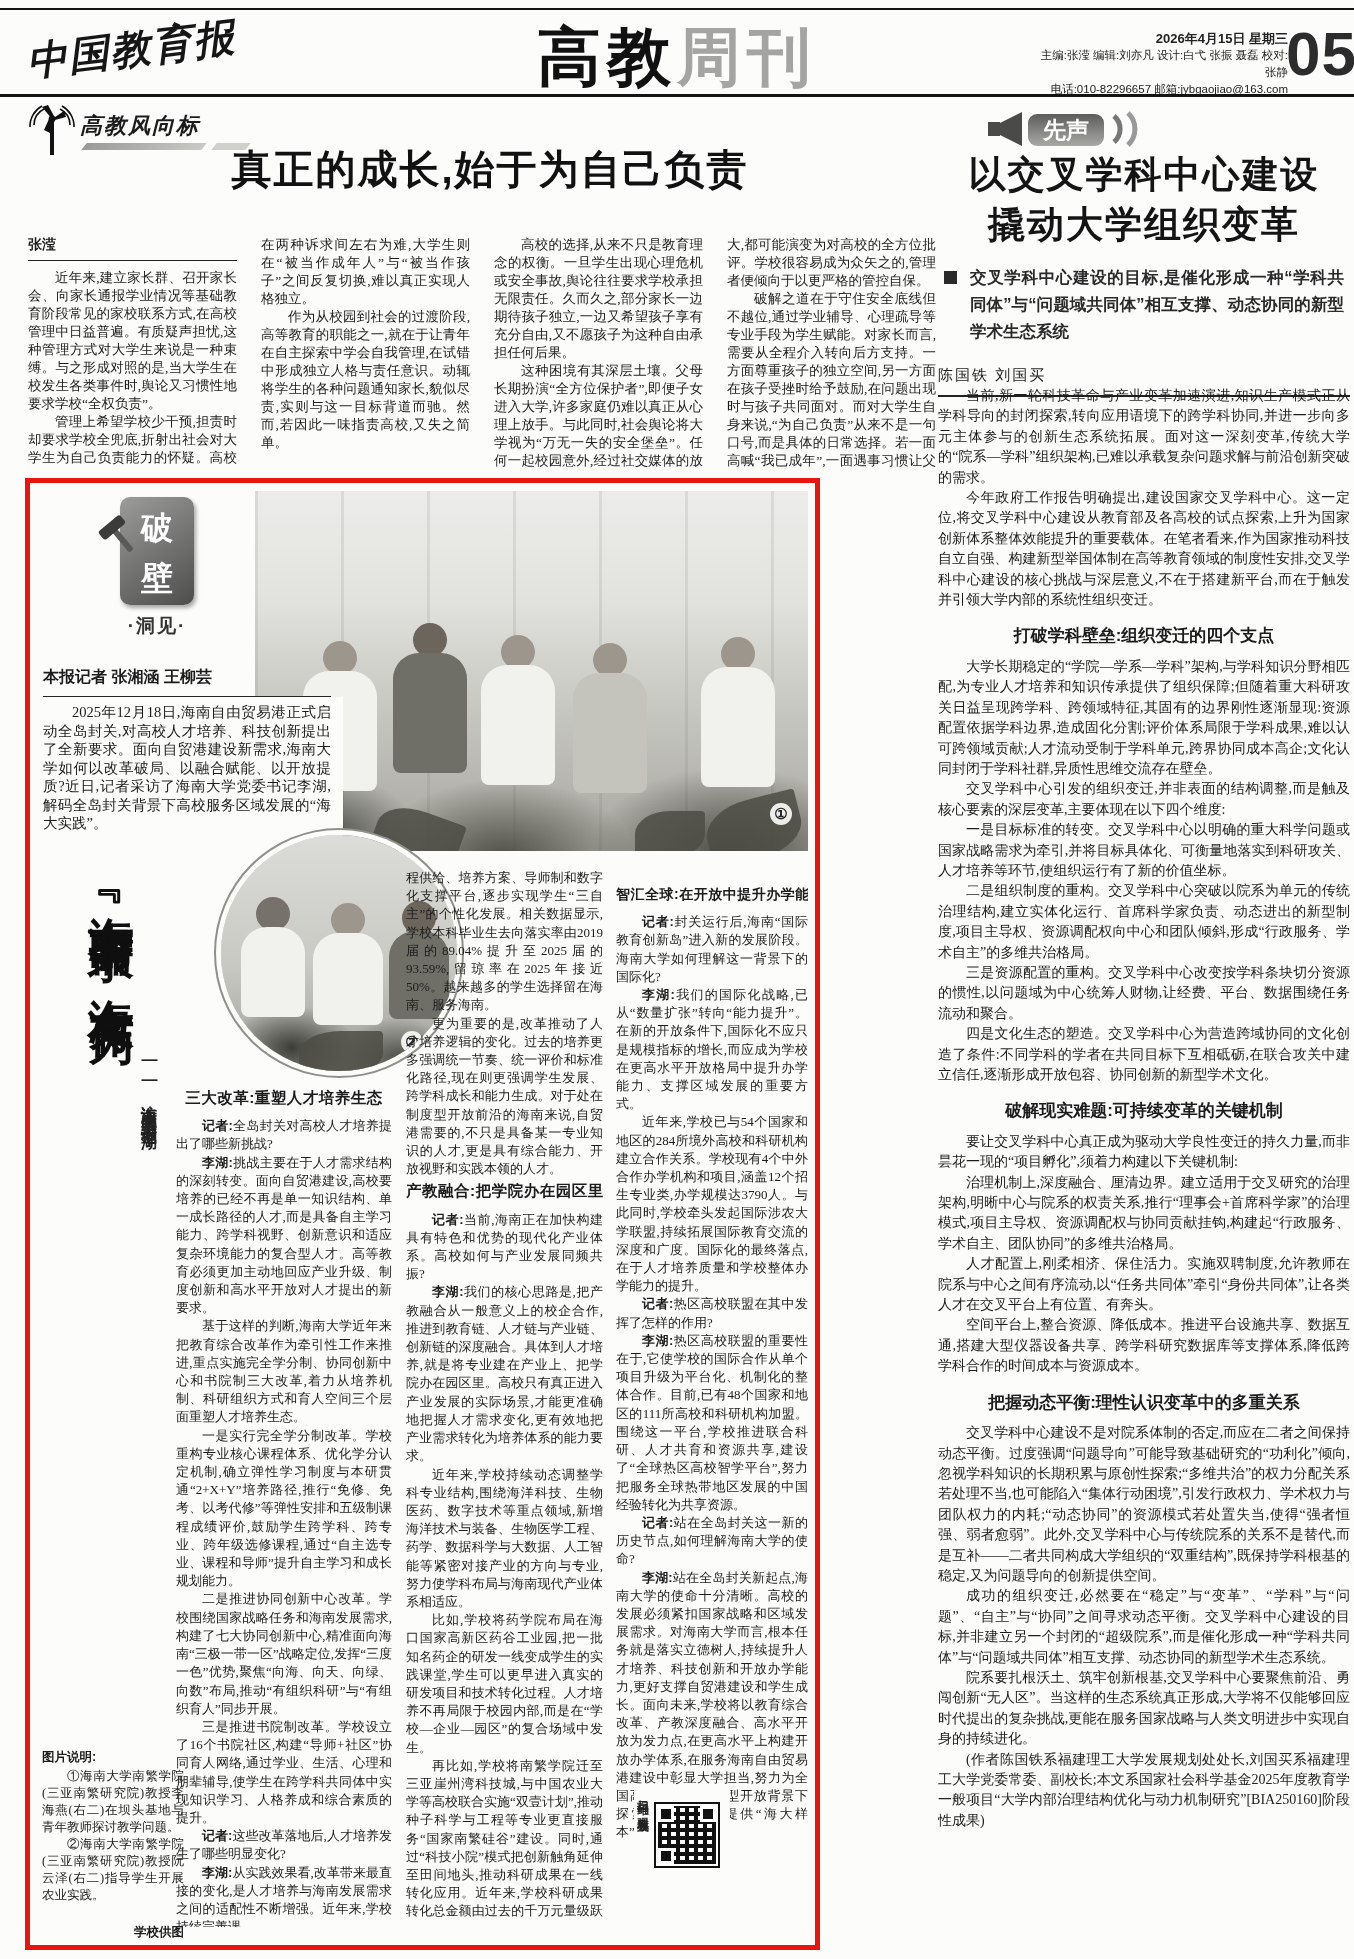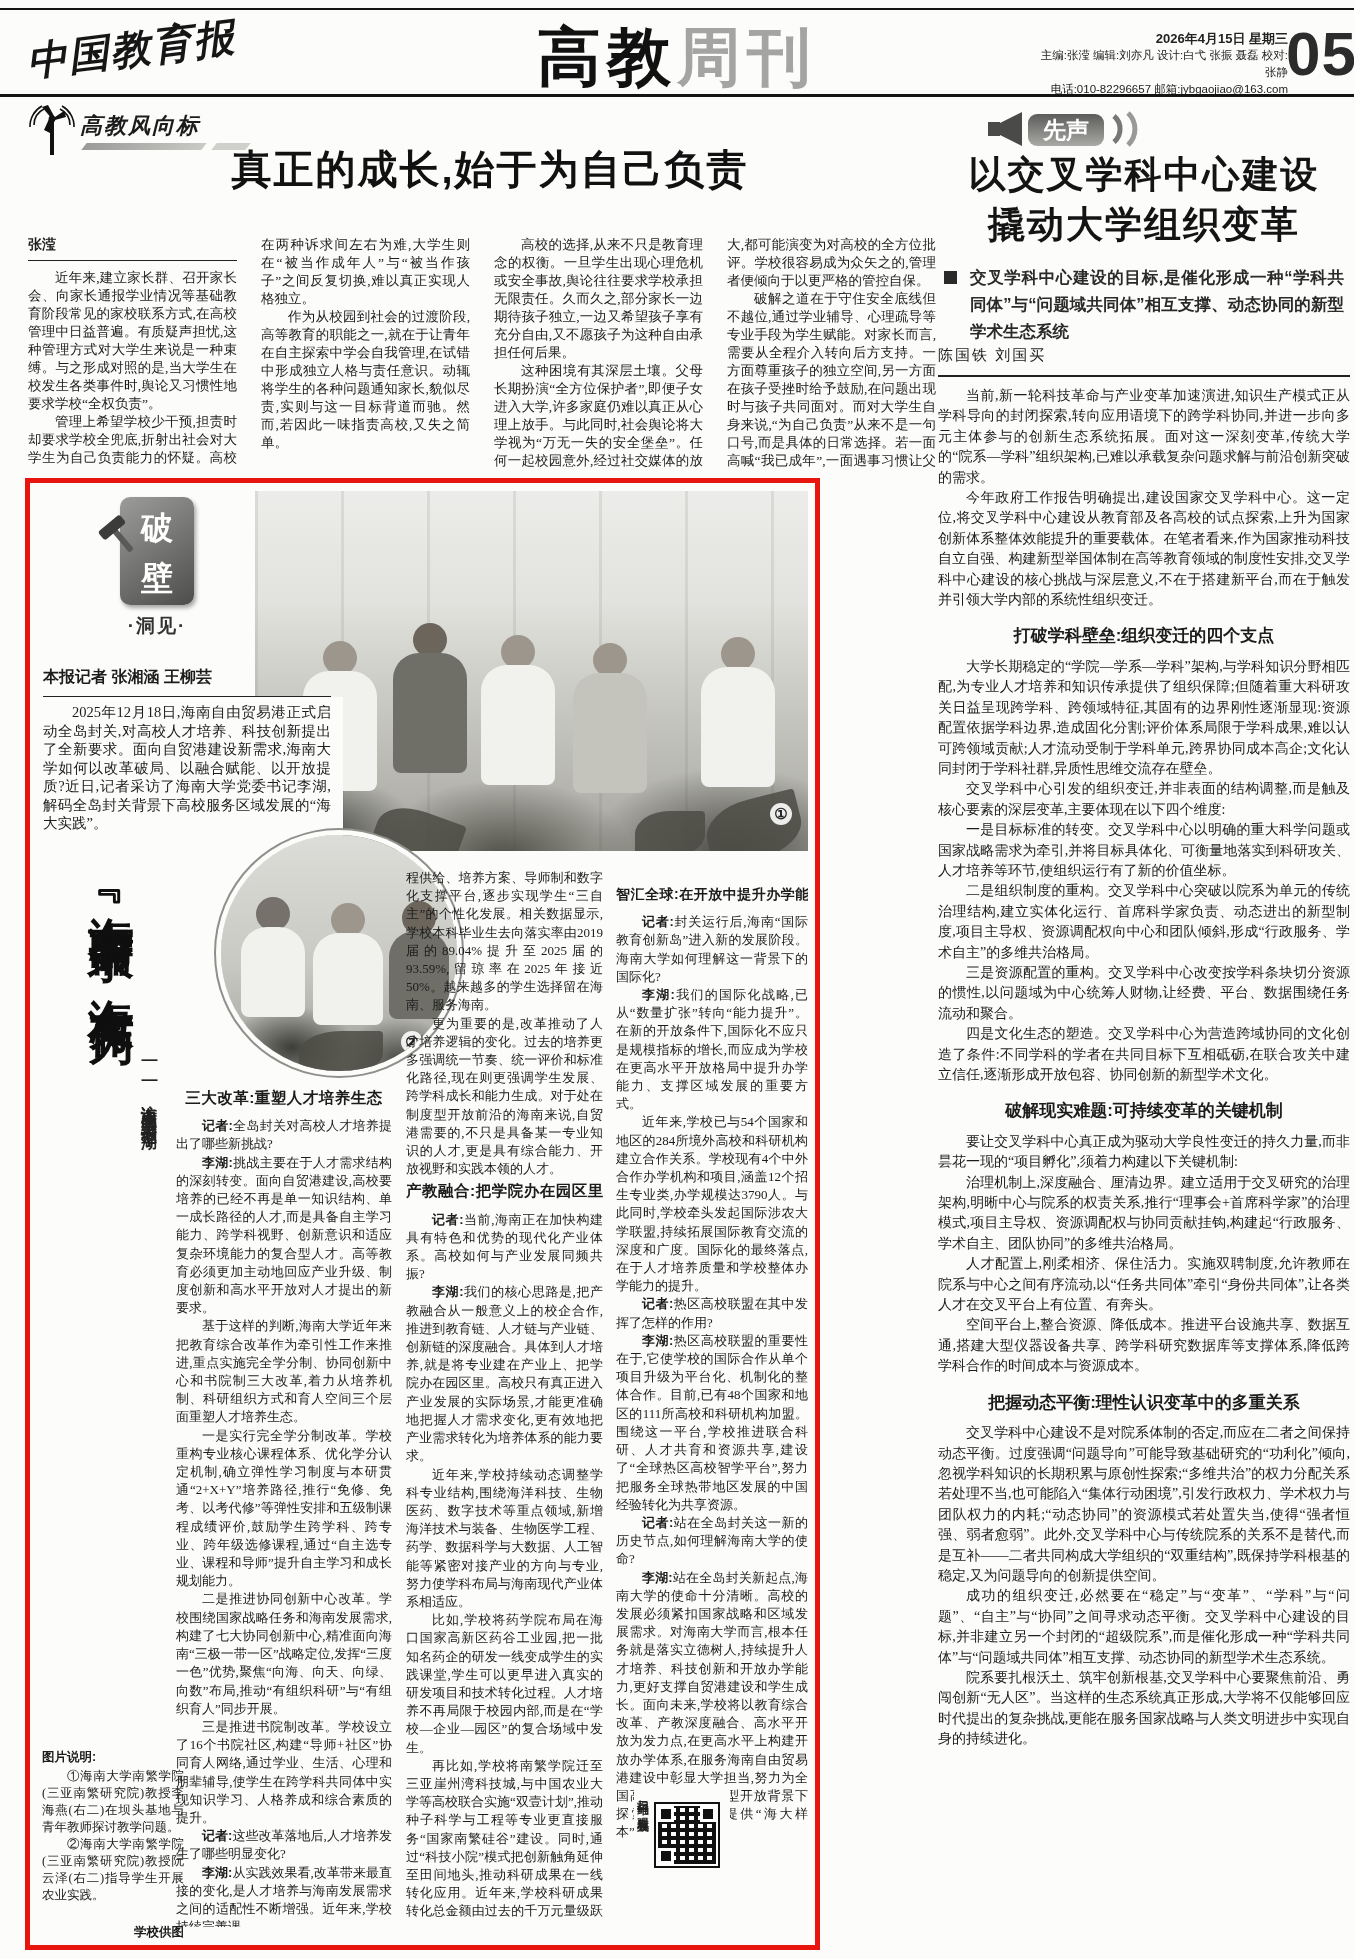--- a/index.html
+++ b/index.html
@@ -99,21 +99,21 @@
   .qr .f1{left:2px;top:2px;} .qr .f2{right:2px;top:2px;} .qr .f3{left:2px;bottom:2px;}
 
   
   .op{left:938px;top:104px;width:412px;}
   .opbadge{position:absolute;left:44px;top:4px;width:220px;height:42px;}
   .ophead{position:absolute;left:0;top:46px;width:412px;text-align:center;font-size:37px;font-weight:800;
           letter-spacing:2px;line-height:50px;color:#141414;}
   .opquote{position:absolute;left:2px;top:160px;width:404px;padding-left:30px;box-sizing:border-box;
            font-size:16.5px;font-weight:600;line-height:27px;color:#2a2a2a;text-align:justify;}
   .opquote::before{content:"";position:absolute;left:4px;top:7px;width:13px;height:13px;background:#2a2a2a;}
-  .opby{position:absolute;left:0;top:242px;width:412px;font-size:15px;letter-spacing:2px;
+  .opby{position:absolute;left:0;top:262px;width:412px;font-size:15px;letter-spacing:2px;
         border-bottom:2px solid #222;padding-bottom:10px;}
   .opbody{position:absolute;left:0;top:282px;width:412px;height:1554px;overflow:hidden;
           font-family:"Liberation Serif",serif;font-size:14px;line-height:20.4px;text-align:justify;}
   .opbody p{margin:0;text-indent:2em;}
   .opsub{font-family:"Liberation Sans",sans-serif;font-weight:800;font-size:17px;text-align:center;
          text-indent:0 !important;margin:16px 0 10px 0 !important;}
   .opnote{color:#222;}
 </style>
 </head>
 <body>
@@ -318,16 +318,17 @@
       <p>四是文化生态的塑造。交叉学科中心为营造跨域协同的文化创造了条件:不同学科的学者在共同目标下互相砥砺,在联合攻关中建立信任,逐渐形成开放包容、协同创新的新型学术文化。</p>
       <p class="opsub">破解现实难题:可持续变革的关键机制</p>
       <p>要让交叉学科中心真正成为驱动大学良性变迁的持久力量,而非昙花一现的“项目孵化”,须着力构建以下关键机制:</p>
       <p>治理机制上,深度融合、厘清边界。建立适用于交叉研究的治理架构,明晰中心与院系的权责关系,推行“理事会+首席科学家”的治理模式,项目主导权、资源调配权与协同贡献挂钩,构建起“行政服务、学术自主、团队协同”的多维共治格局。</p>
       <p>人才配置上,刚柔相济、保住活力。实施双聘制度,允许教师在院系与中心之间有序流动,以“任务共同体”牵引“身份共同体”,让各类人才在交叉平台上有位置、有奔头。</p>
       <p>空间平台上,整合资源、降低成本。推进平台设施共享、数据互通,搭建大型仪器设备共享、跨学科研究数据库等支撑体系,降低跨学科合作的时间成本与资源成本。</p>
       <p class="opsub">把握动态平衡:理性认识变革中的多重关系</p>
       <p>交叉学科中心建设不是对院系体制的否定,而应在二者之间保持动态平衡。过度强调“问题导向”可能导致基础研究的“功利化”倾向,忽视学科知识的长期积累与原创性探索;“多维共治”的权力分配关系若处理不当,也可能陷入“集体行动困境”,引发行政权力、学术权力与团队权力的内耗;“动态协同”的资源模式若处置失当,使得“强者恒强、弱者愈弱”。此外,交叉学科中心与传统院系的关系不是替代,而是互补——二者共同构成大学组织的“双重结构”,既保持学科根基的稳定,又为问题导向的创新提供空间。</p>
       <p>成功的组织变迁,必然要在“稳定”与“变革”、“学科”与“问题”、“自主”与“协同”之间寻求动态平衡。交叉学科中心建设的目标,并非建立另一个封闭的“超级院系”,而是催化形成一种“学科共同体”与“问题域共同体”相互支撑、动态协同的新型学术生态系统。</p>
       <p>院系要扎根沃土、筑牢创新根基,交叉学科中心要聚焦前沿、勇闯创新“无人区”。当这样的生态系统真正形成,大学将不仅能够回应时代提出的复杂挑战,更能在服务国家战略与人类文明进步中实现自身的持续进化。</p>
+      <p class="opnote">(作者陈国铁系福建理工大学发展规划处处长,刘国买系福建理工大学党委常委、副校长;本文系国家社会科学基金2025年度教育学一般项目“大学内部治理结构优化与动力机制研究”[BIA250160]阶段性成果)</p>
     </div>
   </div>
 
 </div>
 
 </body></html>

